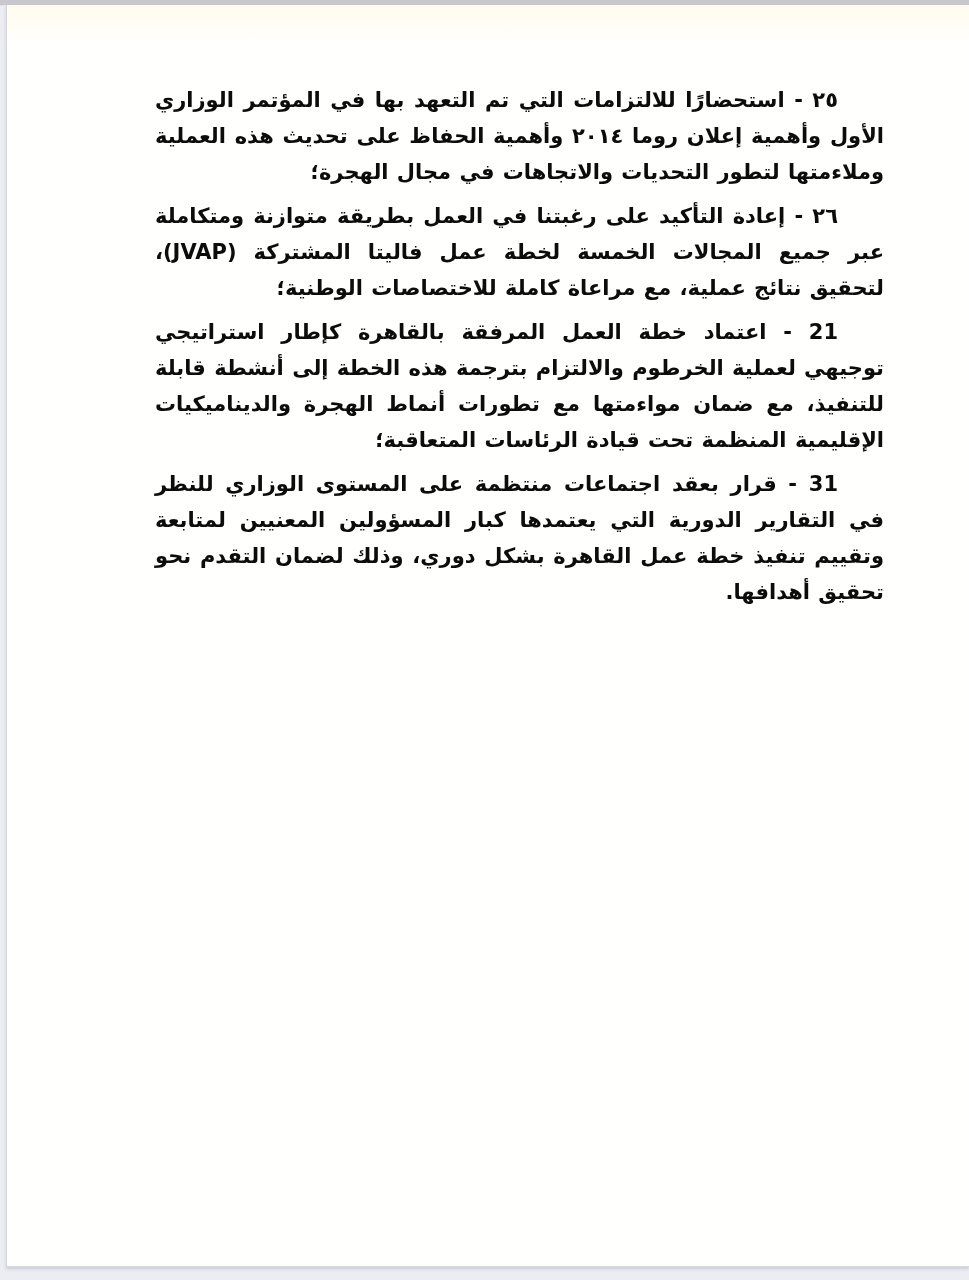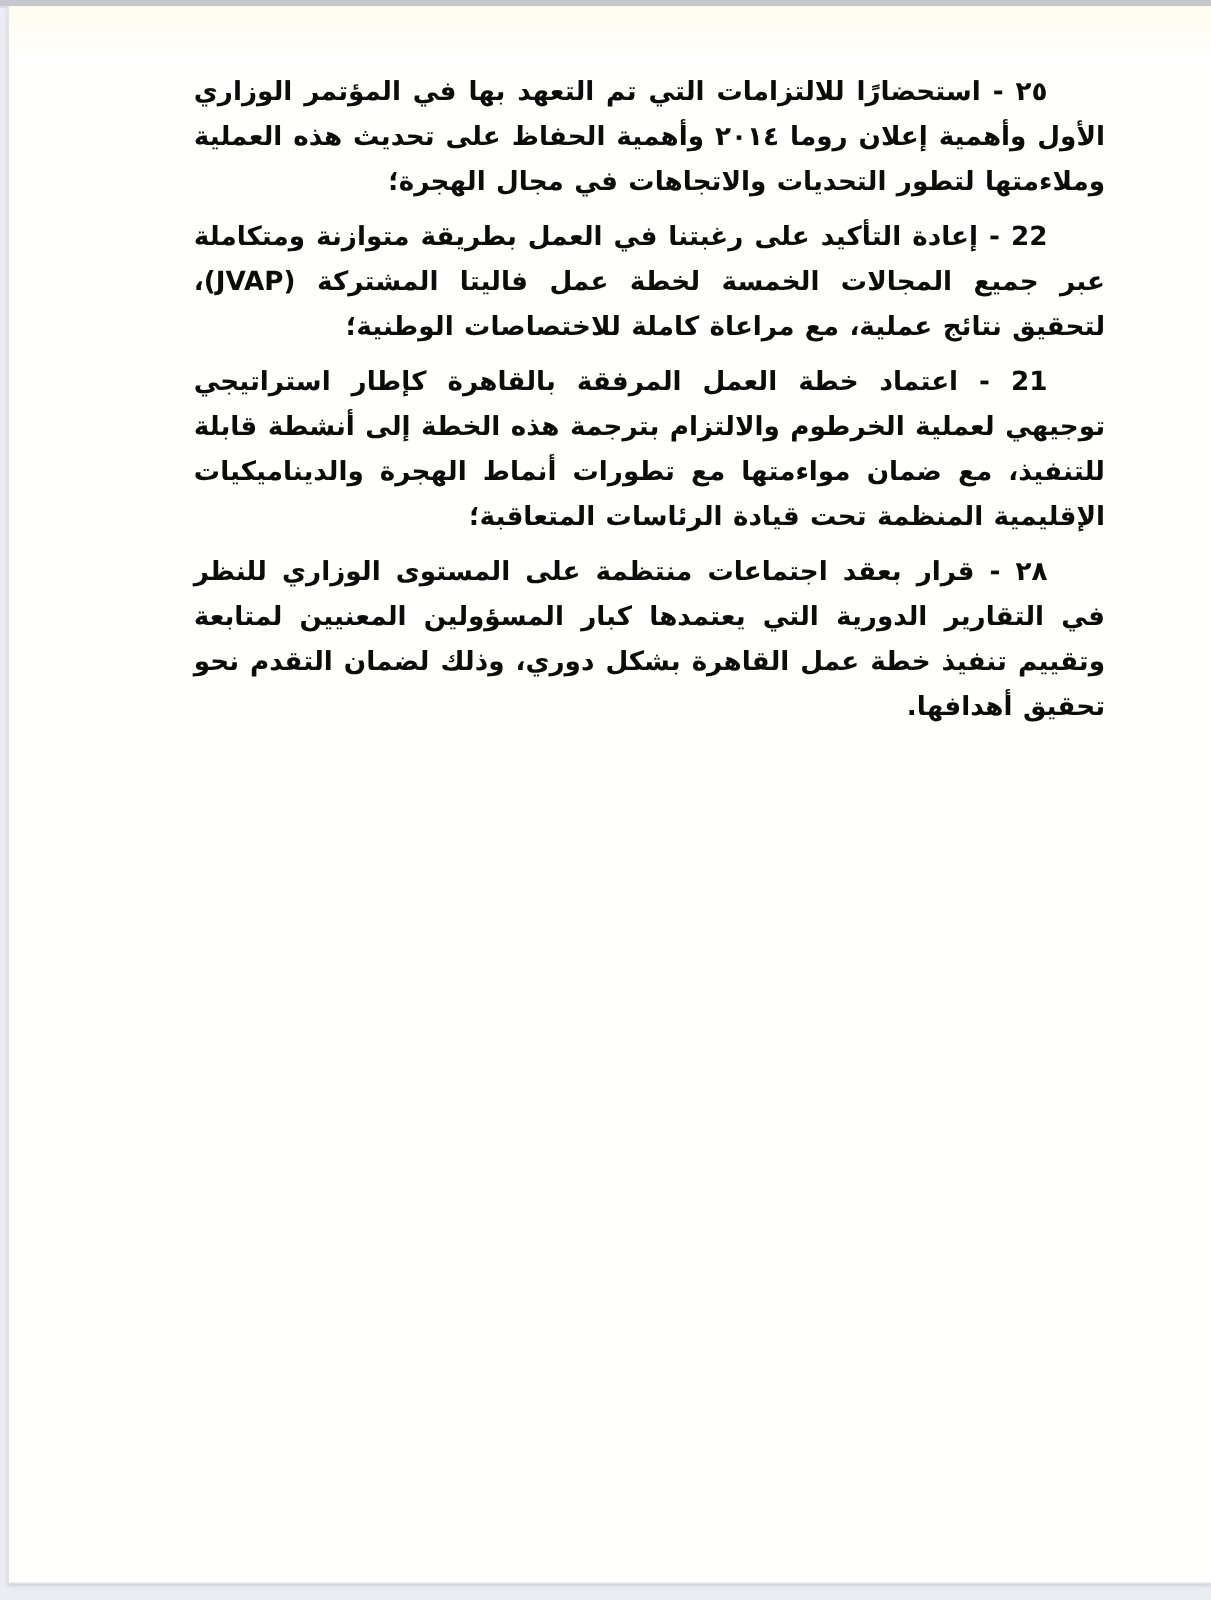--- a/index.html
+++ b/index.html
@@ -34,21 +34,21 @@
   .paper::before {
     content: "";
     position: absolute;
     left: 0; top: 0; right: 0;
     height: 42px;
     background: linear-gradient(#fffbee, rgba(255,255,255,0));
     pointer-events: none;
   }
   .text-block {
     position: absolute;
-    top: 50px;
+    top: 77px;
     right: 85px;
     left: 148px;
     direction: rtl;
     unicode-bidi: embed;
     text-align: justify;
     color: #0c0c0c;
     font-size: 21px;
     font-weight: 700;
     line-height: 36px;
   }
@@ -59,17 +59,17 @@
   }
 </style>
 </head>
 <body>
 
 <div class="top-strip"></div>
 
 <div class="paper">
   <div class="text-block">
     <p>٢٥ - استحضارًا للالتزامات التي تم التعهد بها في المؤتمر الوزاري الأول وأهمية إعلان روما ٢٠١٤ وأهمية الحفاظ على تحديث هذه العملية وملاءمتها لتطور التحديات والاتجاهات في مجال الهجرة؛</p>
-    <p>22 - إعادة التأكيد على رغبتنا في العمل بطريقة متوازنة ومتكاملة عبر جميع المجالات الخمسة لخطة عمل فاليتا المشتركة (JVAP)، لتحقيق نتائج عملية، مع مراعاة كاملة للاختصاصات الوطنية؛</p>
+    <p>٢٦ - إعادة التأكيد على رغبتنا في العمل بطريقة متوازنة ومتكاملة عبر جميع المجالات الخمسة لخطة عمل فاليتا المشتركة (JVAP)، لتحقيق نتائج عملية، مع مراعاة كاملة للاختصاصات الوطنية؛</p>
     <p>21 - اعتماد خطة العمل المرفقة بالقاهرة كإطار استراتيجي توجيهي لعملية الخرطوم والالتزام بترجمة هذه الخطة إلى أنشطة قابلة للتنفيذ، مع ضمان مواءمتها مع تطورات أنماط الهجرة والديناميكيات الإقليمية المنظمة تحت قيادة الرئاسات المتعاقبة؛</p>
-    <p>٢٨ - قرار بعقد اجتماعات منتظمة على المستوى الوزاري للنظر في التقارير الدورية التي يعتمدها كبار المسؤولين المعنيين لمتابعة وتقييم تنفيذ خطة عمل القاهرة بشكل دوري، وذلك لضمان التقدم نحو تحقيق أهدافها.</p>
+    <p>31 - قرار بعقد اجتماعات منتظمة على المستوى الوزاري للنظر في التقارير الدورية التي يعتمدها كبار المسؤولين المعنيين لمتابعة وتقييم تنفيذ خطة عمل القاهرة بشكل دوري، وذلك لضمان التقدم نحو تحقيق أهدافها.</p>
   </div>
 </div>
 
 </body></html>

